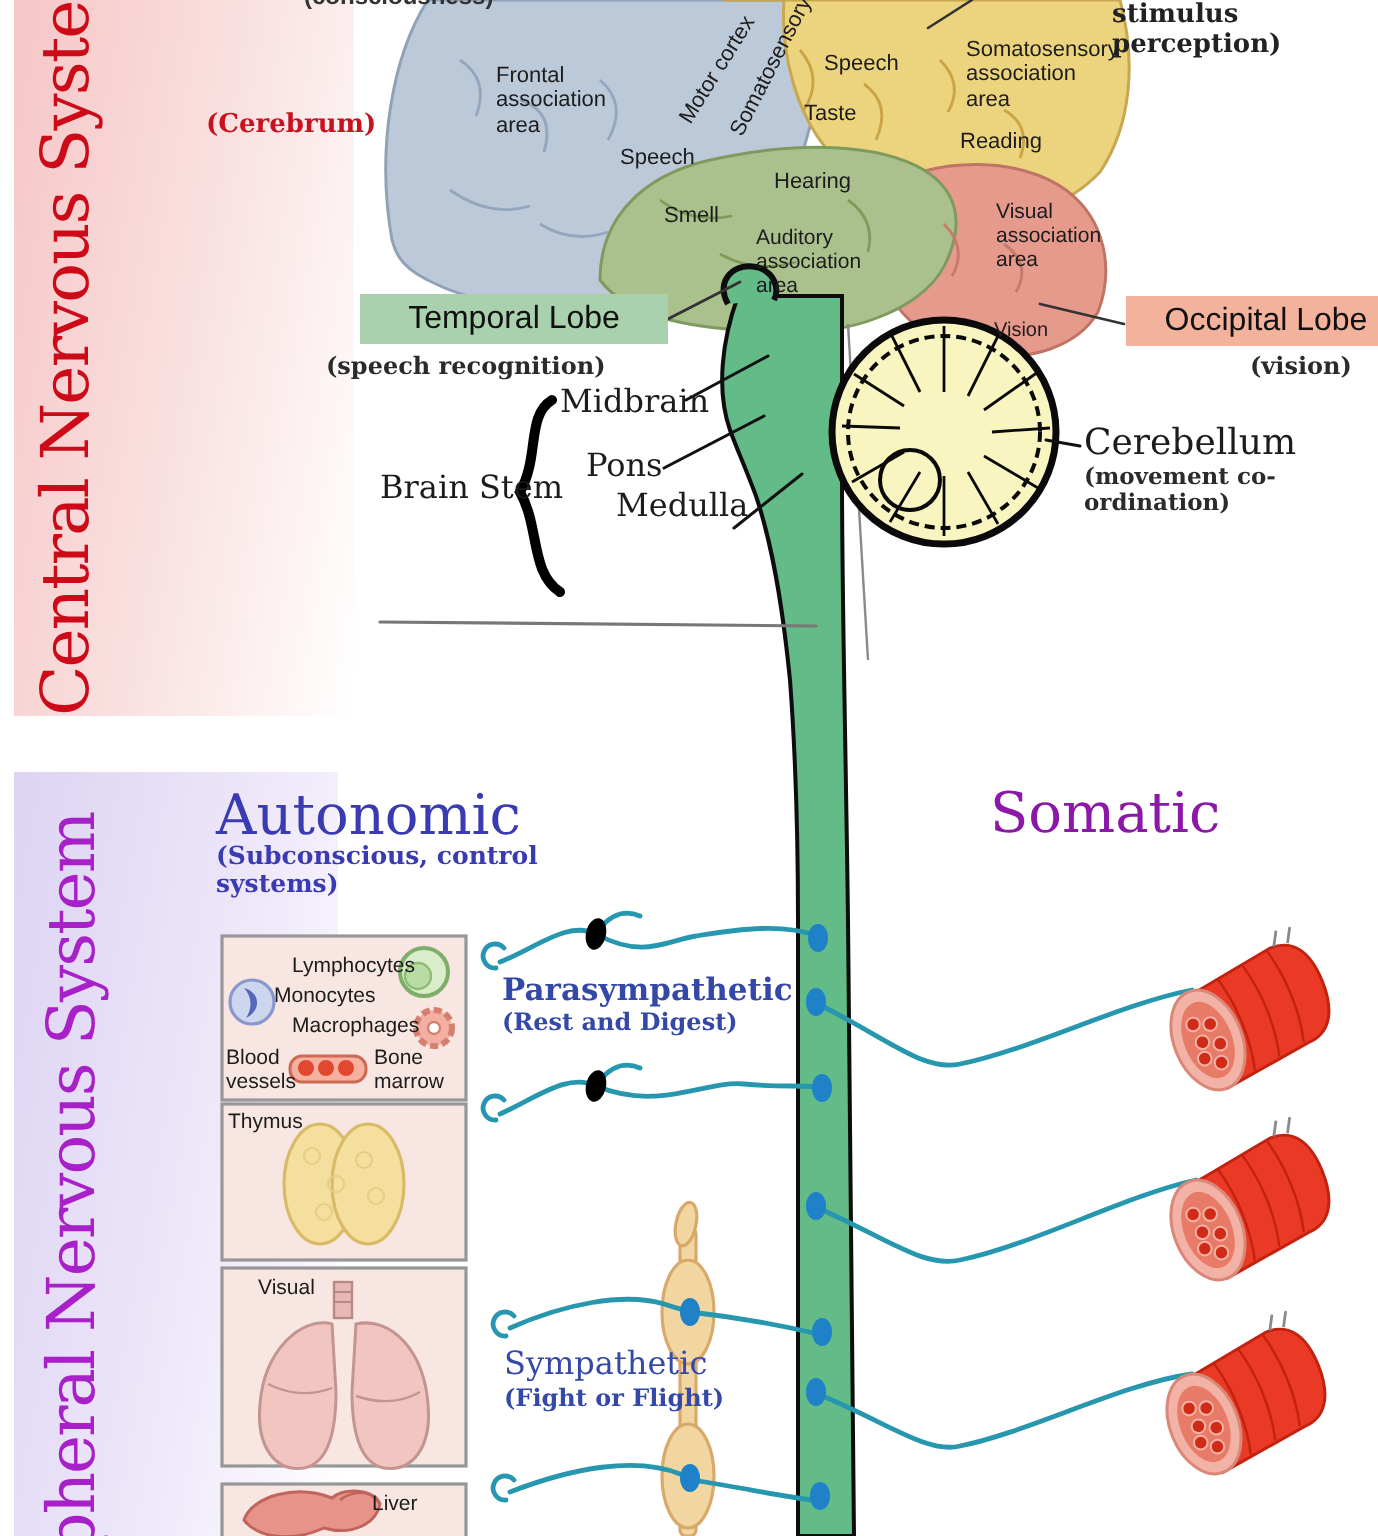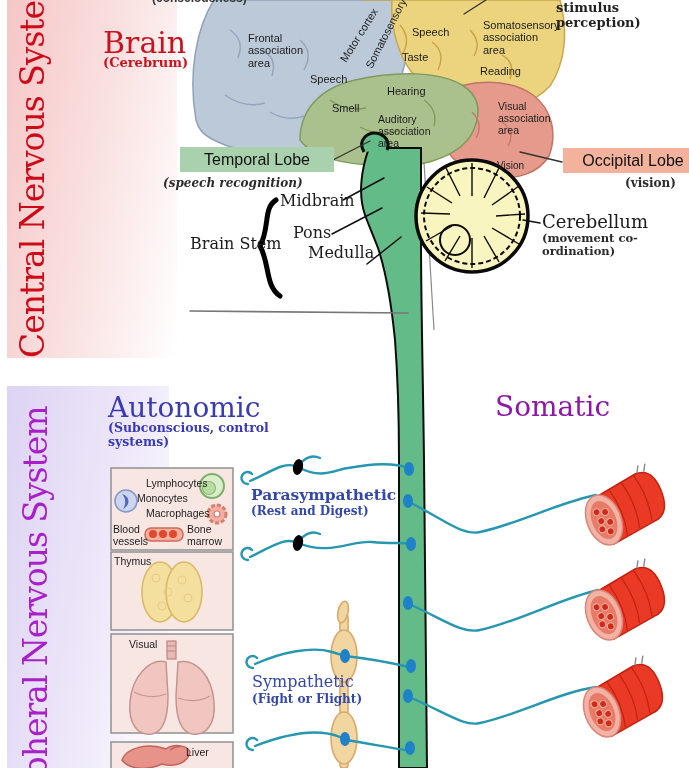--- a/index.html
+++ b/index.html
@@ -229,21 +229,20 @@
           <circle cx="-3" cy="0" r="3.4"></circle>
         <circle cx="5" cy="4" r="3.4"></circle>
           <circle cx="-5" cy="8" r="3.4"></circle>
           <circle cx="2" cy="13" r="3.4"></circle>
       </g>
     </g>
   </svg>
 
   <div class="layer2 abs" style="left:0;top:0;width:689px;height:768px;">
 
-    <div class="lbl ser red" style="left:103px;top:26px;font-size:30px;">Brain</div>
     <div class="lbl ser red" style="left:103px;top:56px;font-size:13px;font-weight:bold;">(Cerebrum)</div>
 
     <div class="lbl" style="left:152px;top:-8px;font-size:12px;font-weight:bold;color:#333;">(consciousness)</div>
     <div class="lbl ser" style="left:556px;top:1px;font-size:13px;font-weight:bold;color:#222;">stimulus perception)</div>
 
     <div class="lbl" style="left:248px;top:32px;">Frontal
 association
 area</div>
     <div class="lbl" style="left:348px;top:52px;transform:rotate(-58deg);transform-origin:0 100%;">Motor cortex</div>
     <div class="lbl" style="left:374px;top:58px;transform:rotate(-63deg);transform-origin:0 100%;">Somatosensory cortex</div>
@@ -258,21 +257,21 @@
     <div class="lbl" style="left:332px;top:102px;">Smell</div>
     <div class="lbl" style="left:378px;top:114px;font-size:10.5px;">Auditory
 association
 area</div>
     <div class="lbl" style="left:498px;top:101px;font-size:10.5px;">Visual
 association
 area</div>
     <div class="lbl" style="left:497px;top:144px;font-size:10px;margin-top:16px;">Vision</div>
 
     <div class="tagbox" style="left:180px;top:147px;width:154px;background:#a9d1ad;">Temporal Lobe</div>
-    <div class="lbl sub" style="left:163px;top:177px;font-style:italic;">(speech recognition)</div>
+    <div class="lbl sub" style="left:163px;top:177px;">(speech recognition)</div>
     <div class="tagbox" style="left:563px;top:148px;width:140px;background:#f3b29c;">Occipital Lobe</div>
     <div class="lbl sub" style="left:625px;top:177px;">(vision)</div>
 
     <div class="lbl ser" style="left:280px;top:192px;font-size:16px;">Midbrain</div>
     <div class="lbl ser" style="left:293px;top:224px;font-size:16px;">Pons</div>
     <div class="lbl ser" style="left:308px;top:244px;font-size:16px;">Medulla</div>
     <div class="lbl ser" style="left:190px;top:235px;font-size:16px;">Brain Stem</div>
     <div class="lbl ser" style="left:542px;top:212px;font-size:18px;">Cerebellum</div>
     <div class="lbl sub" style="left:542px;top:232px;font-size:11.5px;">(movement co-ordination)</div>
 

